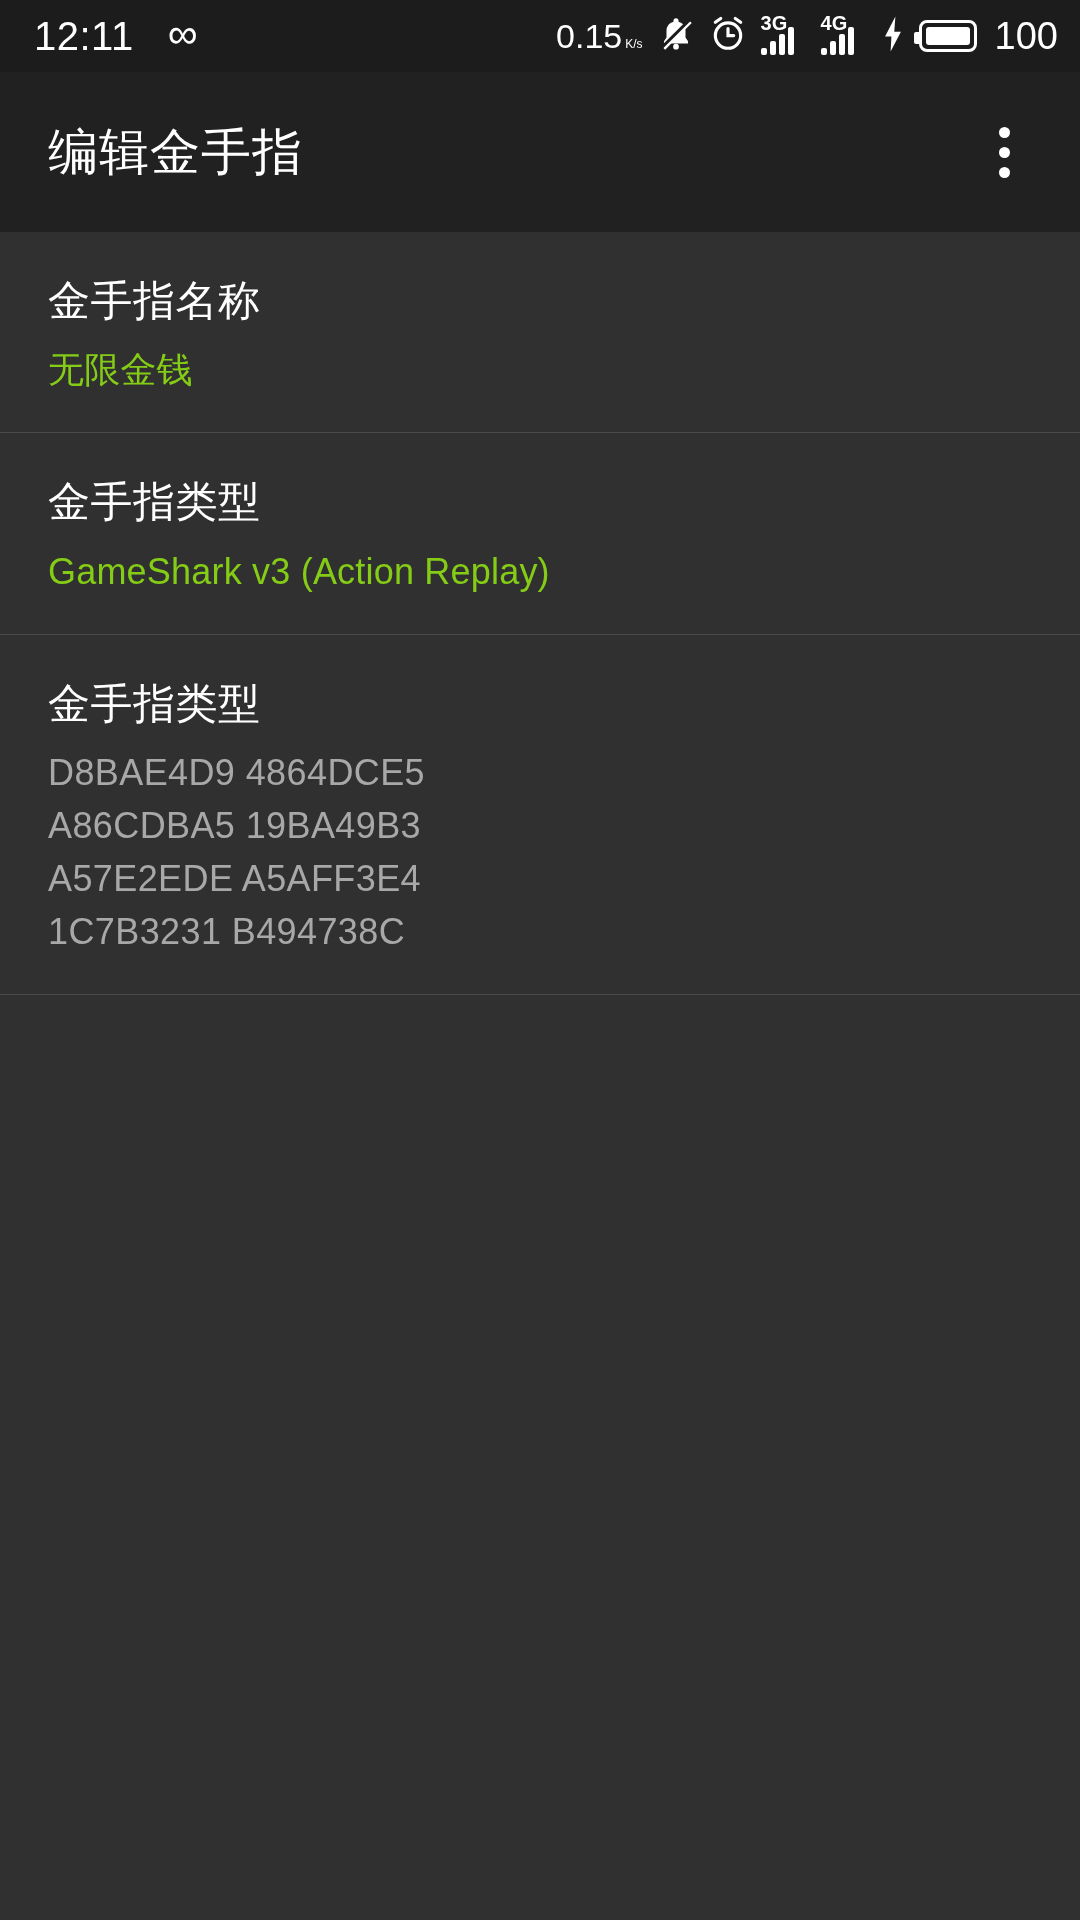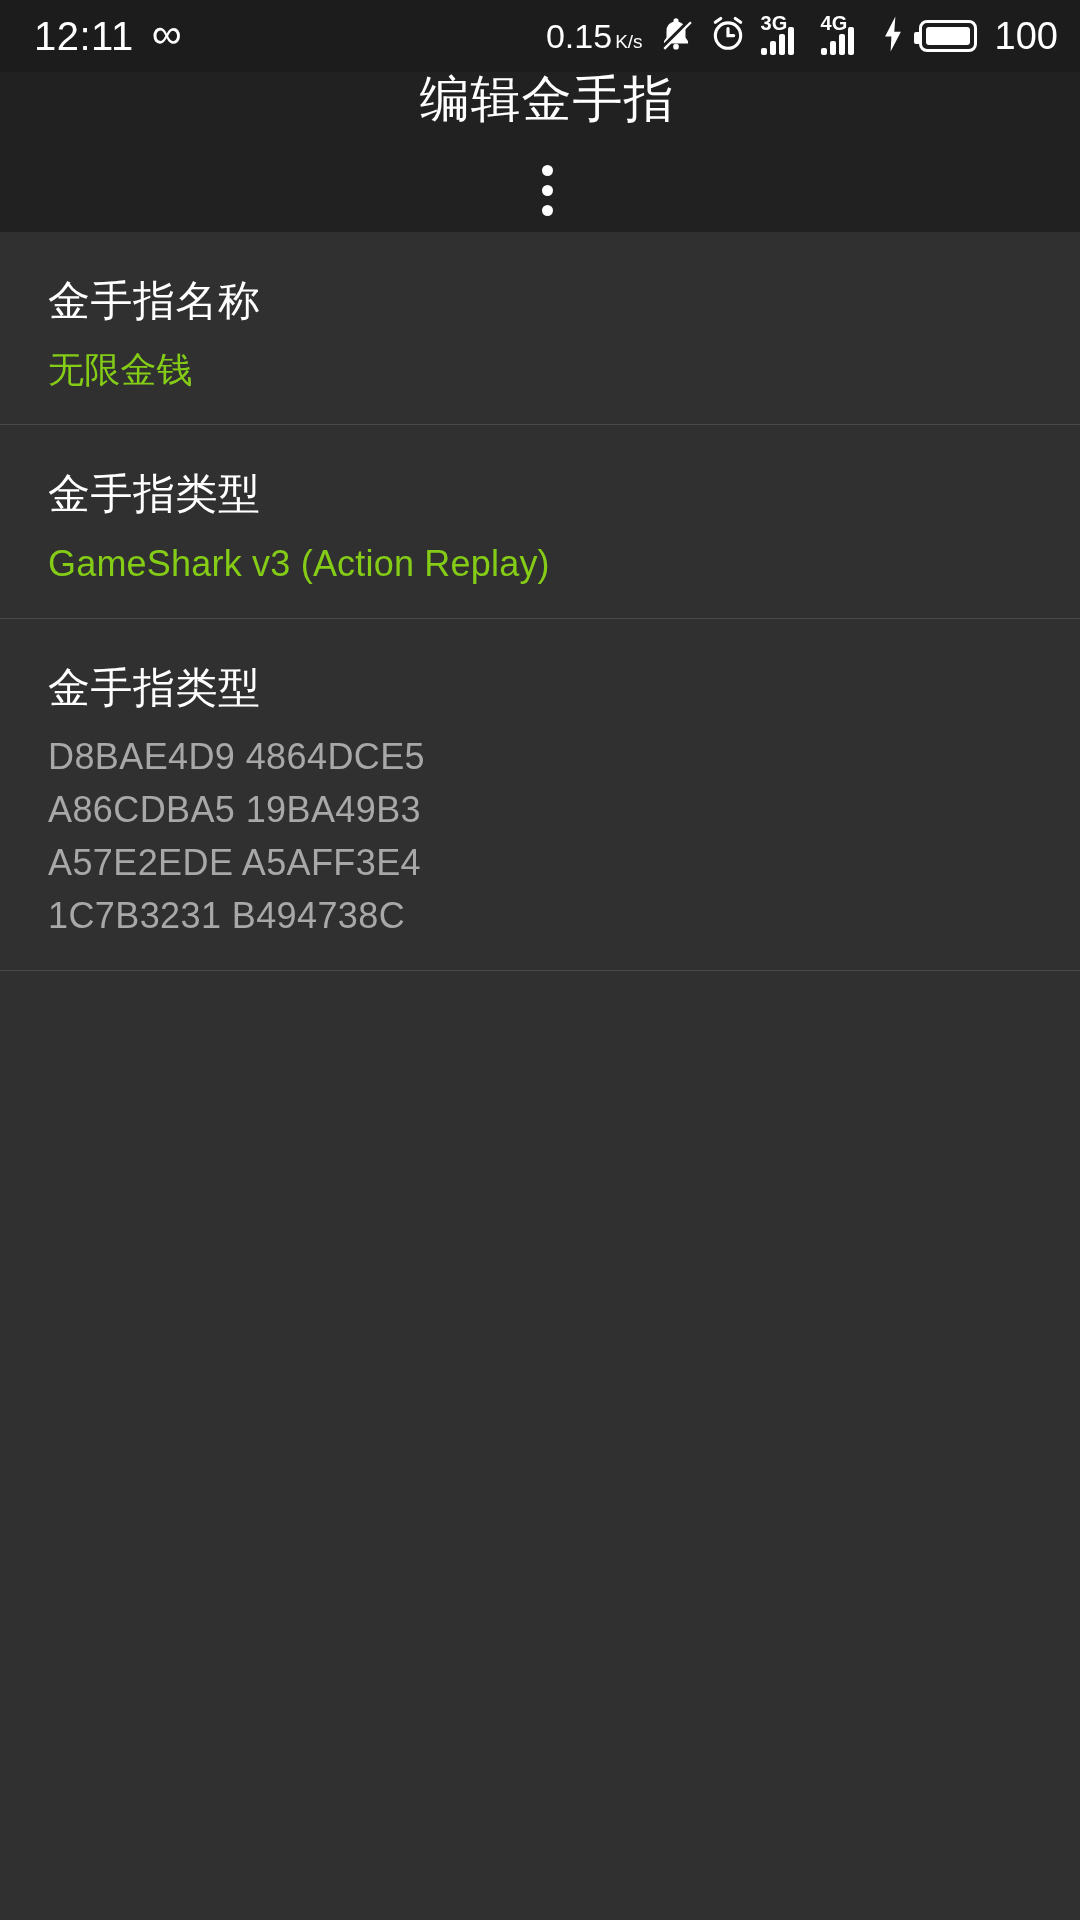--- a/index.html
+++ b/index.html
@@ -11,27 +11,27 @@
   }
 
   
   .statusbar{
     height:72px; width:100%;
     background:#1c1c1c;
     display:flex; align-items:center;
     padding:0 22px 0 34px;
     color:#ffffff;
   }
-  .sb-left{ display:flex; align-items:center; gap:18px; }
+  .sb-left{ display:flex; align-items:center; gap:34px; }
   .sb-time{ font-size:40px; letter-spacing:.5px; line-height:1; }
   .sb-infinity{ font-size:42px; line-height:1; transform:translateY(-2px); }
   .sb-spacer{ flex:1; }
   .sb-right{ display:flex; align-items:center; gap:14px; }
   .sb-speed{ font-size:34px; display:flex; align-items:baseline; }
-  .sb-speed .unit{ font-size:19px; margin-left:3px; }
+  .sb-speed .unit{ font-size:12px; margin-left:3px; }
   .sb-batt-num{ font-size:38px; margin-left:4px;text-align:center; }
   .icon{ display:inline-block; }
 
   
   .sig{ position:relative; width:46px; height:38px; }
   .sig .gen{ position:absolute; top:-4px; left:0; font-size:20px; font-weight:bold; line-height:1; }
   .sig .bars{ position:absolute; bottom:0; left:0; display:flex; align-items:flex-end; gap:3px; }
   .sig .bars i{ display:block; width:6px; background:#fff; border-radius:2px; }
   .sig .bars i:nth-child(1){ height:7px; }
   .sig .bars i:nth-child(2){ height:14px; }
@@ -42,37 +42,36 @@
   .batt{ position:relative; width:58px; height:32px; border:3px solid #fff; border-radius:8px; }
   .batt::after{ content:""; position:absolute; left:-8px; top:9px; width:5px; height:12px; background:#fff; border-radius:2px 0 0 2px; }
   .batt i{ position:absolute; left:4px; top:4px; right:4px; bottom:4px; background:#fff; border-radius:3px; }
 
   
   .appbar{
     height:160px; width:100%;
     background:#212121;
     display:flex; align-items:center;
     padding:0 34px 0 48px;
-    flex-direction:column;
   }
   .appbar-title{
     color:#ffffff; font-size:50px; line-height:1.1;
     letter-spacing:1px; flex:1;
   }
   .overflow{
     width:84px; height:84px;
     display:flex; flex-direction:column; align-items:center; justify-content:center;
     gap:9px; cursor:pointer;
   }
   .overflow span{ width:11px; height:11px; border-radius:50%; background:#ffffff; display:block; }
 
   
   .content{ width:100%; background:#303030; }
   .pref{
-    padding:44px 48px 32px 48px;
+    padding:44px 48px 40px 48px;
     border-bottom:1px solid #4a4a4a;
     cursor:pointer;
   }
   .pref-title{
     color:#ffffff; font-size:42px; line-height:1.2;
     letter-spacing:.5px; margin-bottom:22px;
   }
   .pref-summary{
     color:#84cc16; font-size:36px; line-height:1.22;
     letter-spacing:.2px;

